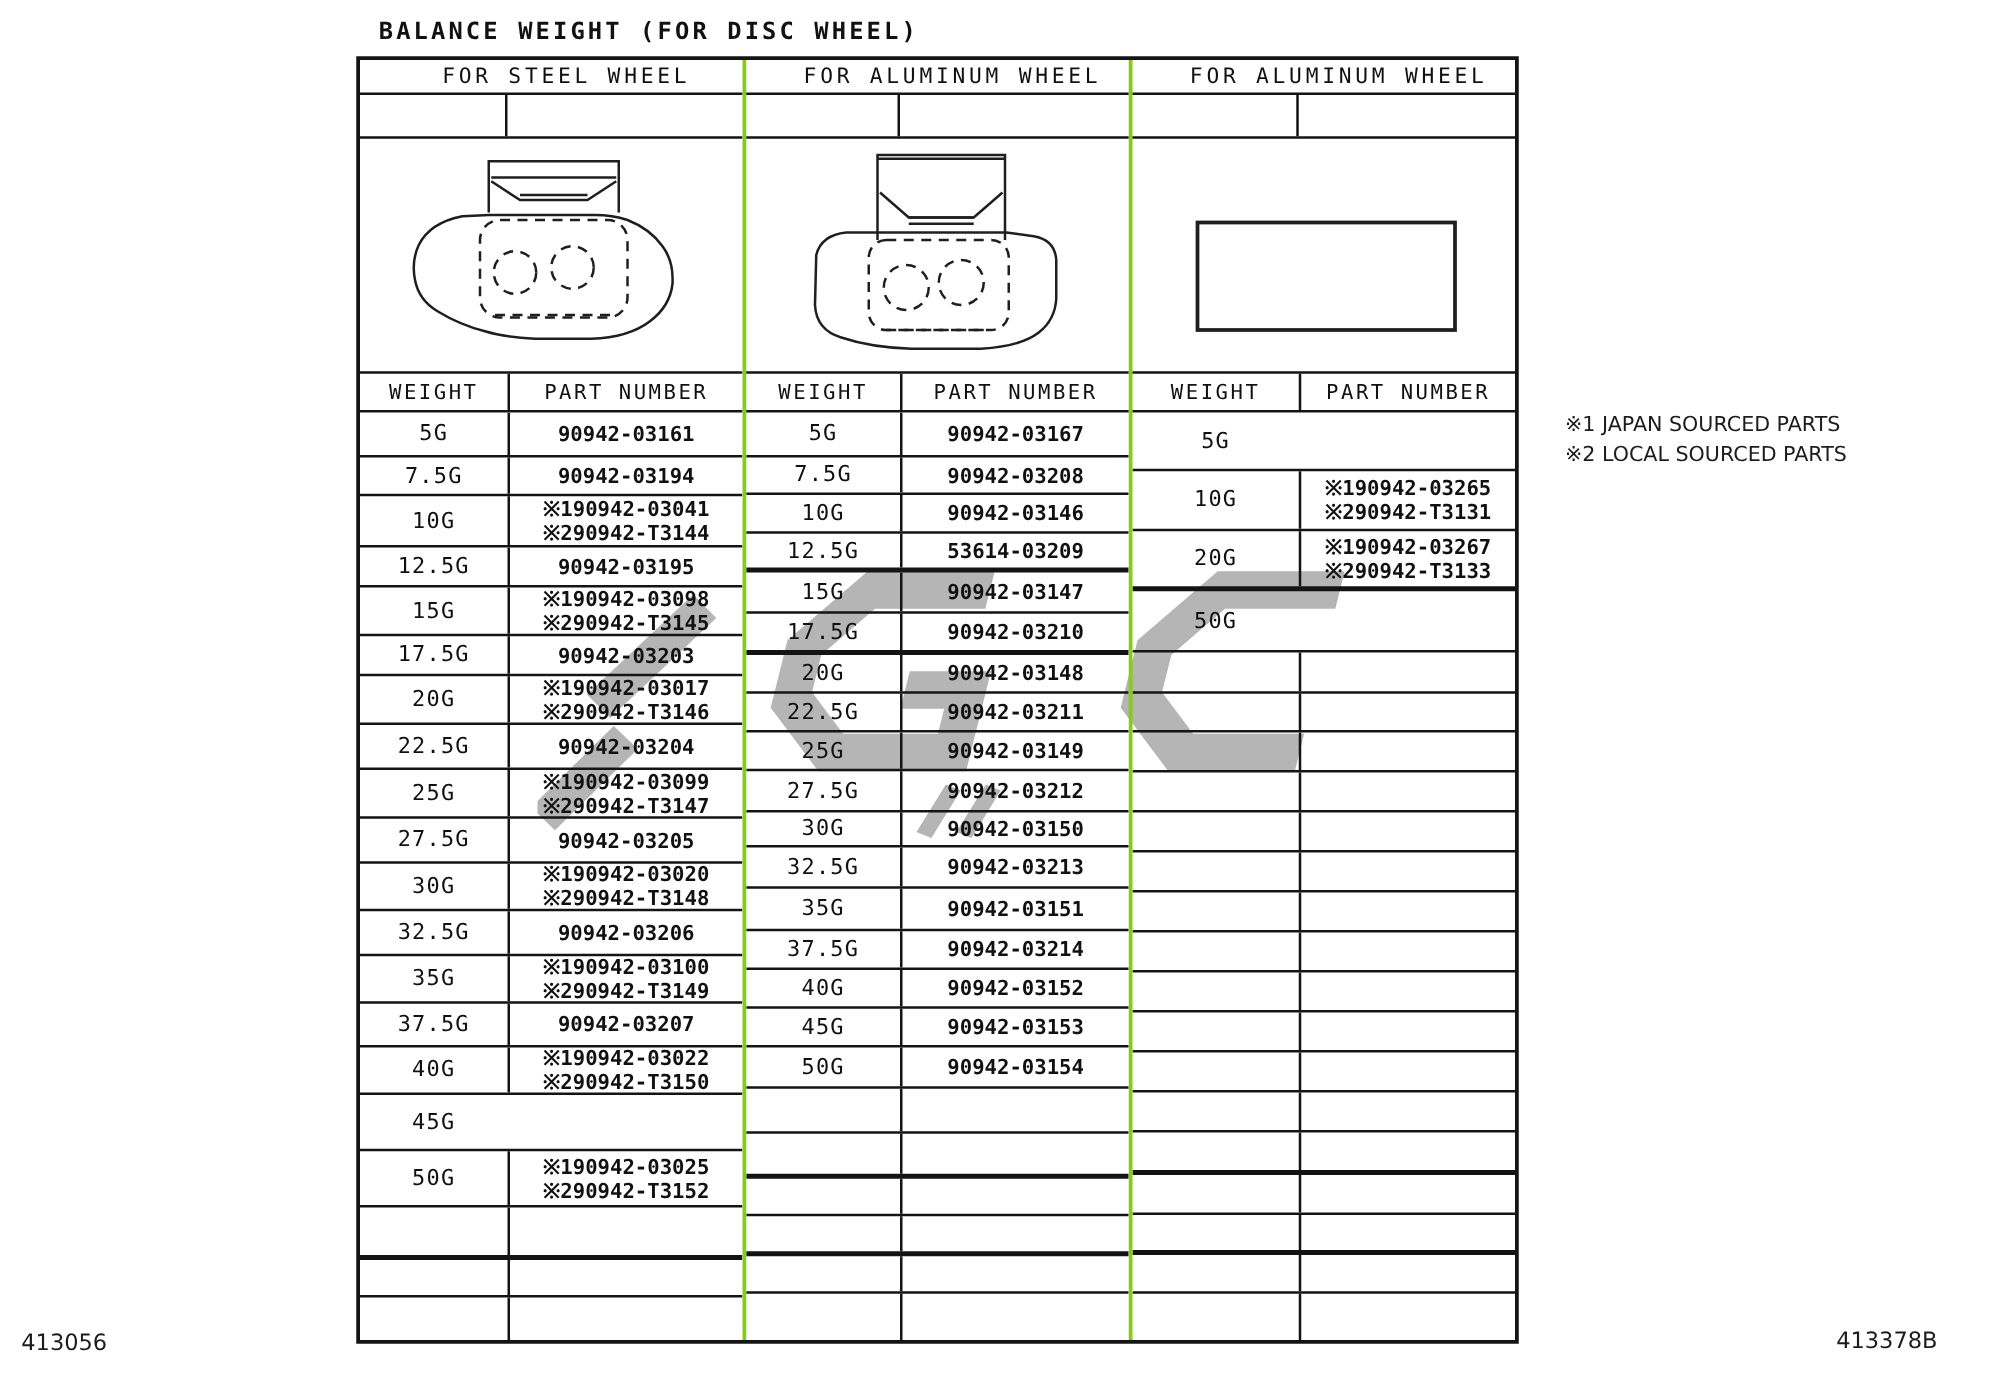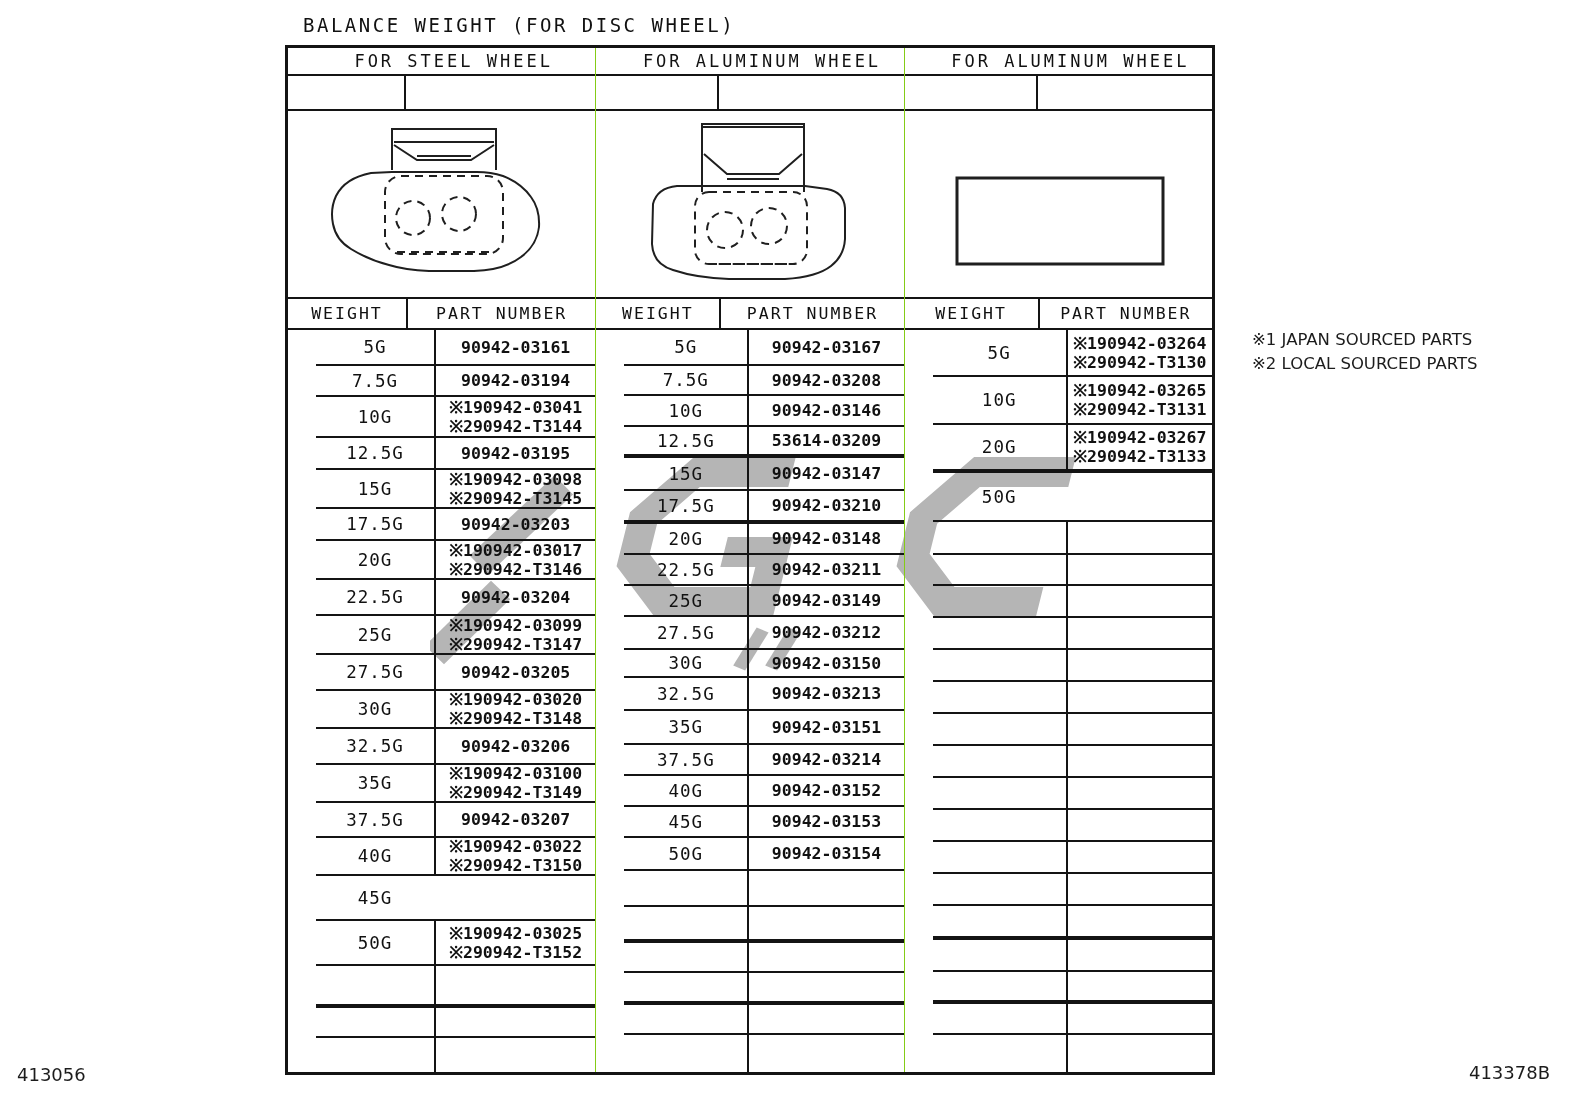--- a/index.html
+++ b/index.html
@@ -1,44 +1,44 @@
 <!DOCTYPE html>
 <html><head>
 <meta charset="utf-8">
 <style>
   * { margin:0; padding:0; box-sizing:border-box; }
   html,body { width:1592px; height:1099px; background:#ffffff; position:relative;
               font-family:"DejaVu Sans Mono", monospace; color:#111; }
 
   .page-title { position:absolute; left:303px; top:14px; font-size:19px;
-                font-weight:normal; letter-spacing:2.5px; white-space:nowrap; }
+                font-weight:bold; letter-spacing:2.5px; white-space:nowrap; }
 
   
   .watermark { position:absolute; left:430px; top:440px; width:730px; height:235px; z-index:0; }
 
   .tables { position:absolute; left:285px; top:45px; width:930px; height:1030px;
             display:flex; border:3px solid #141414; z-index:1; background:transparent; }
   .ptable { flex:1 1 0; min-width:0; display:flex; flex-direction:column; }
-  .ptable + .ptable { border-left:1px solid #84cc16; }
+  .ptable + .ptable { border-left:3px solid #84cc16; }
   .ptable.t0 { --wcol:118px; }
   .ptable.t1 { --wcol:123px; }
   .ptable.t2 { --wcol:133px; }
 
   .t-title { height:28px; border-bottom:2px solid #141414; display:flex;
              align-items:center; justify-content:center; font-size:17px; letter-spacing:3px;padding-left:24px; }
   .t-sub   { height:35px; border-bottom:2px solid #141414; display:flex; }
   .t-sub .sw { width:var(--wcol); border-right:2px solid #141414; }
   .t-img   { height:188px; border-bottom:2px solid #141414; display:flex;
              align-items:center; justify-content:center; }
   .t-head  { height:31px; border-bottom:2px solid #141414; display:flex;
              font-size:16.5px; letter-spacing:2px; }
   .cw { width:var(--wcol); flex:none; display:flex; align-items:center; justify-content:center; }
   .cp { flex:1 1 auto; min-width:0; border-left:2px solid #141414; display:flex;
         align-items:center; justify-content:center; }
-  .t-rows { flex:1 1 auto; display:flex; flex-direction:column; overflow:hidden;padding-left:28px; }
+  .t-rows { flex:1 1 auto; display:flex; flex-direction:column; overflow:hidden; }
   .row { display:flex; flex:none; border-bottom:2px solid #141414; }
   .row.thick { border-bottom-width:4px; }
   .row:last-child { border-bottom:none; flex:1 1 auto; min-height:0; }
   .row .cw { font-size:17.5px; letter-spacing:1px; }
   .row .cp { font-weight:bold; font-size:16.5px; line-height:19px; }
   .row .cp .lines { display:inline-block; text-align:left; white-space:nowrap; }
 
   .legend { position:absolute; left:1252px; top:328px; z-index:1;
             font-family:"DejaVu Sans", sans-serif; font-size:16.5px; line-height:24px;
             color:#1c1c1c; white-space:nowrap; }
@@ -447,26 +447,20 @@
         <rect class="ln3" x="52" y="66" width="206" height="86"></rect>
       </svg>
     </div>
     <div class="t-head">
       <div class="cw">WEIGHT</div>
       <div class="cp">PART NUMBER</div>
     </div>
     <div class="t-rows">
         <div class="row" style="height: 47px;">
           <div class="cw">5G</div>
-          <div class="cp">
-            <span class="lines">
-              <div>※190942-03264</div>
-              <div>※290942-T3130</div>
-            </span>
-          </div>
         </div>
         <div class="row" style="height: 48px;">
           <div class="cw">10G</div>
           <div class="cp">
             <span class="lines">
               <div>※190942-03265</div>
               <div>※290942-T3131</div>
             </span>
           </div>
         </div>

